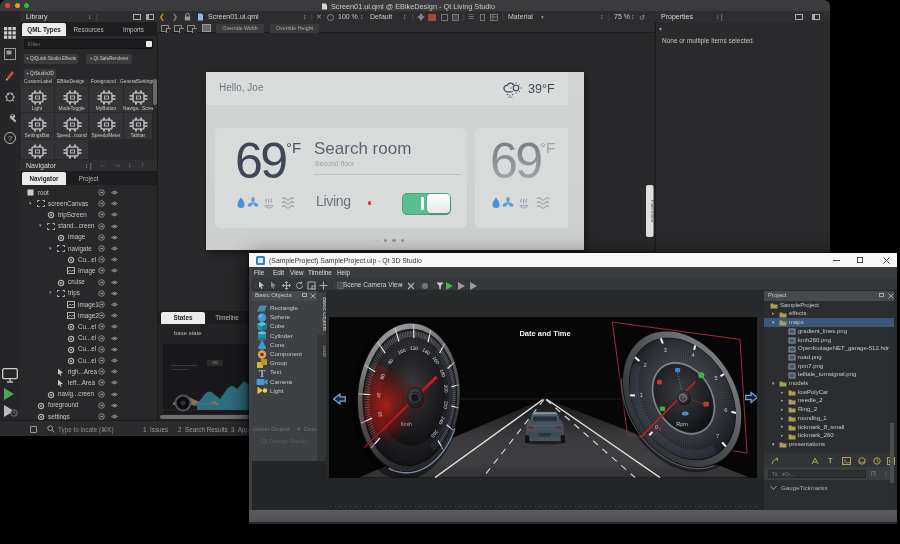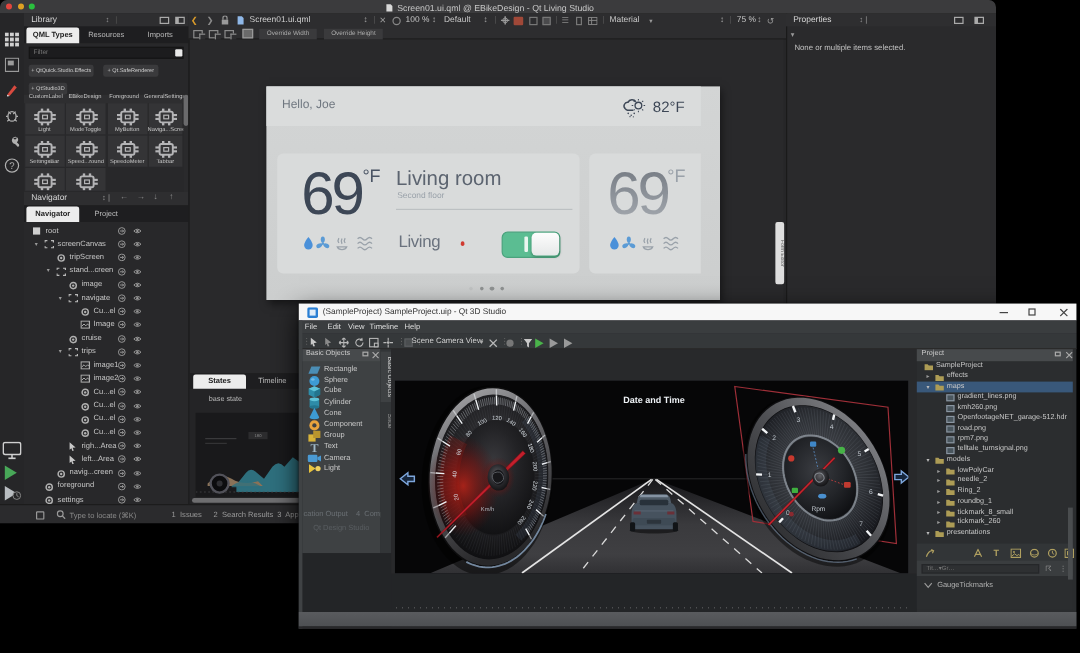--- a/index.html
+++ b/index.html
@@ -711,21 +711,21 @@
         <path d="M2,3.5 H5 M3.8,2.3 L5,3.5 L3.8,4.7" fill="none" stroke="#9a9a9a" stroke-width="0.8"></path>
       </svg>
     </div>
 <div class="abs" style="left:111px;top:414.0px">
       <svg width="7" height="5" viewBox="0 0 7 5">
         <path d="M0.5,2.5 Q3.5,-0.5 6.5,2.5 Q3.5,5.5 0.5,2.5 Z" fill="none" stroke="#9a9a9a" stroke-width="0.8"></path>
         <circle cx="3.5" cy="2.5" r="1" fill="#9a9a9a"></circle>
       </svg>
     </div>
 <div class="abs" style="left:157px;top:33px;width:496px;height:387px;background:#29292b;border-left:1px solid #1a1a1a"></div>
-<div class="abs" style="left:222px;top:72px;width:378px;height:178px;background:linear-gradient(#d3d5d5,#cccece);box-shadow:2px 3px 7px rgba(0,0,0,0.5)">
+<div class="abs" style="left:206px;top:72px;width:378px;height:178px;background:linear-gradient(#d3d5d5,#cccece);box-shadow:2px 3px 7px rgba(0,0,0,0.5)">
 <div class="abs" style="left:0;top:0;width:362px;height:33px;background:#dadcdc"></div>
 <div class="abs txt" style="left:13px;top:9.7px;font-size:10px;color:#6f7780">Hello, Joe</div>
 <svg class="abs" style="left:297px;top:10px" width="22" height="16" viewBox="0 0 22 16">
 <g fill="none" stroke="#3d4756" stroke-width="1.1">
 <circle cx="13" cy="6" r="2.8"></circle>
           <g stroke-width="0.85">
 <line x1="13" y1="0.4" x2="13" y2="1.7"></line>
             <line x1="13" y1="10.3" x2="13" y2="11.6"></line>
 <line x1="7.4" y1="6" x2="8.7" y2="6"></line>
             <line x1="17.3" y1="6" x2="18.6" y2="6"></line>
@@ -737,26 +737,26 @@
 <path d="M2,8.5 a3,3 0 0 1 2.3,-5.2 a3.8,3.8 0 0 1 6.6,-0.5 M2,8.5 a2.8,2.8 0 0 0 1.9,1.4 h4.8" stroke-width="1.2"></path>
 </g>
 <g fill="#3d4756">
           <circle cx="4.5" cy="12.5" r="0.65"></circle>
           <circle cx="7" cy="14" r="0.65"></circle>
           <circle cx="9.5" cy="12.5" r="0.65"></circle>
           <circle cx="6" cy="15.3" r="0.55"></circle>
           <circle cx="8.8" cy="15.5" r="0.55"></circle>
         </g>
 </svg>
-<div class="abs txt" style="left:322px;top:9.8px;font-size:12.5px;color:#3d4756">82°F</div>
+<div class="abs txt" style="left:322px;top:9.8px;font-size:12.5px;color:#3d4756">39°F</div>
 <div class="abs" style="left:9px;top:56px;width:252px;height:100px;background:#d9dbdb;border-radius:5px"></div>
 <div class="abs" style="left:269px;top:56px;width:93px;height:100px;background:#d9dbdb;border-radius:5px 0 0 5px"></div>
 <div class="abs txt" style="left:29px;top:60px;font-size:50px;color:#3d4756;letter-spacing:-2.5px">69</div>
 <div class="abs txt" style="left:80px;top:67px;font-size:15px;color:#4a5464">°F</div>
-<div class="abs txt" style="left:108px;top:67px;font-size:17px;color:#5c6470">Living room</div>
+<div class="abs txt" style="left:108px;top:67px;font-size:17px;color:#5c6470">Search room</div>
 <div class="abs txt" style="left:109px;top:88px;font-size:7px;color:#9aa2aa">Second floor</div>
 <div class="abs" style="left:108px;top:102px;width:147px;height:1px;background:#bcc0c2"></div>
 <svg class="abs" style="left:30px;top:124px" width="62" height="14" viewBox="0 0 62 14">
 <path d="M5,1.5 q3.5,4 3.5,7 a3.5,3.5 0 0 1 -7,0 q0,-3 3.5,-7" fill="#4a90d9"></path>
 <g transform="translate(17,7)" fill="#5b9bd5">
           <circle r="1.1"></circle>
           <g>
             <ellipse cx="0" cy="-3.4" rx="1.7" ry="2.6"></ellipse>
             <ellipse cx="0" cy="-3.4" rx="1.7" ry="2.6" transform="rotate(120)"></ellipse>
             <ellipse cx="0" cy="-3.4" rx="1.7" ry="2.6" transform="rotate(240)"></ellipse>

